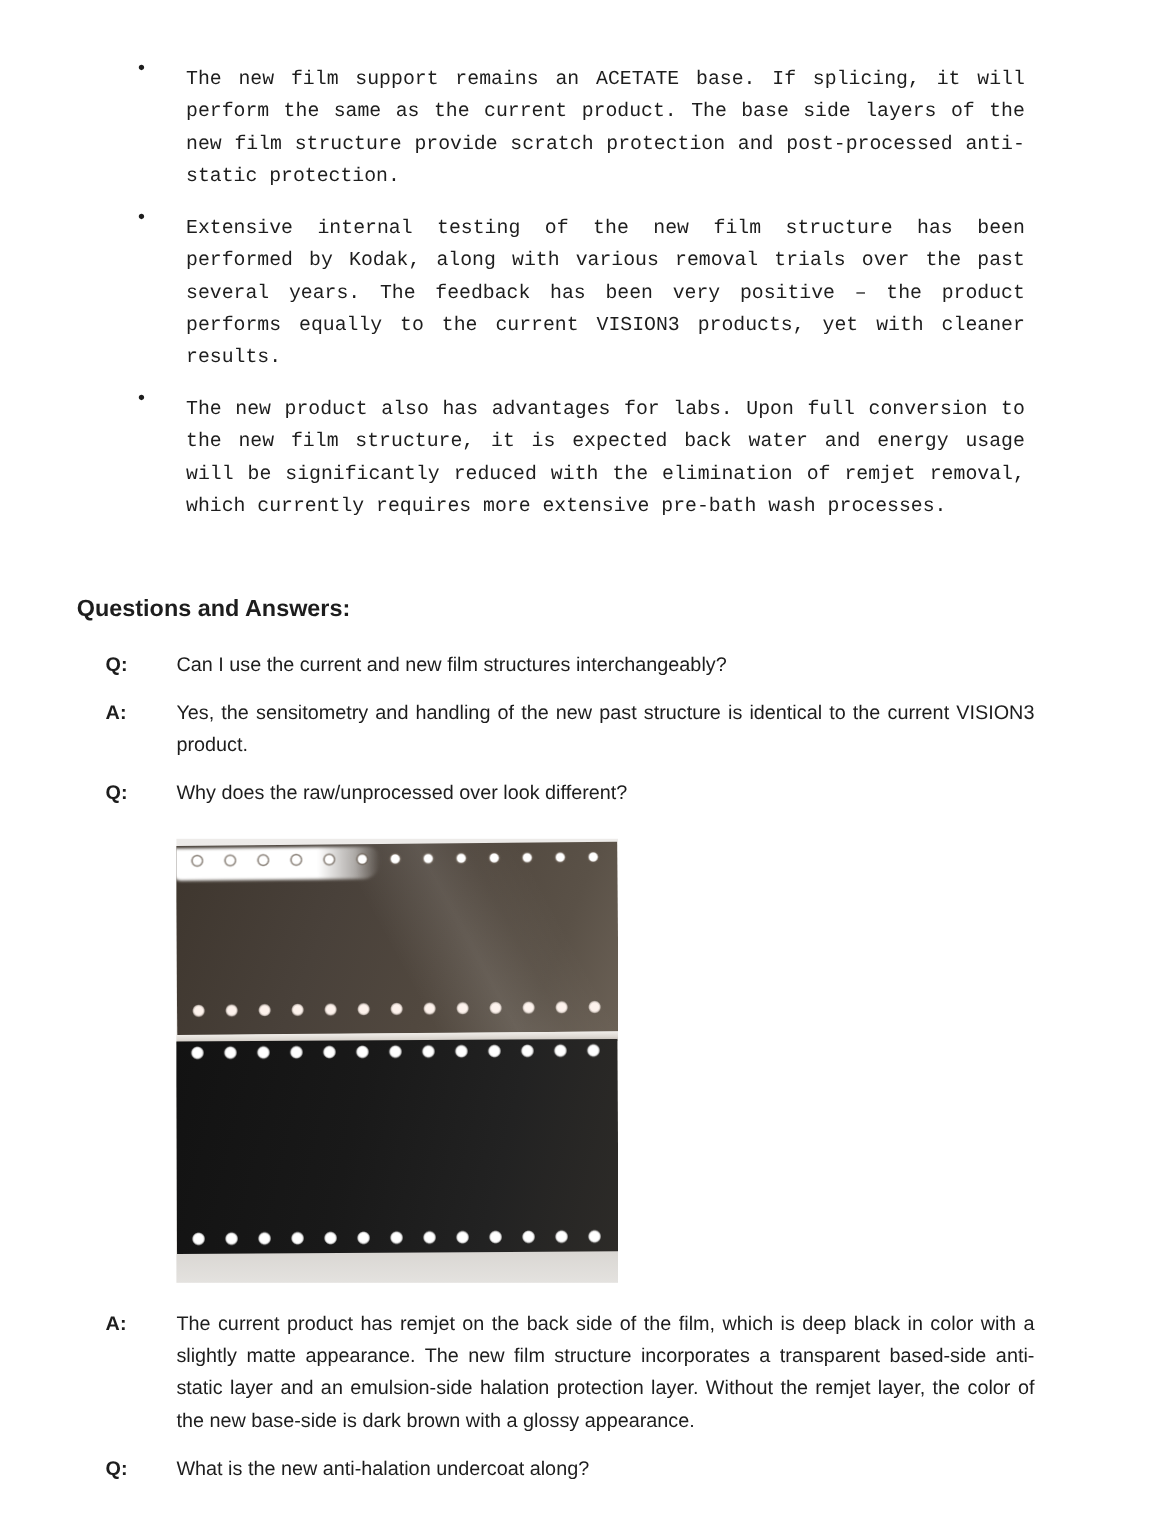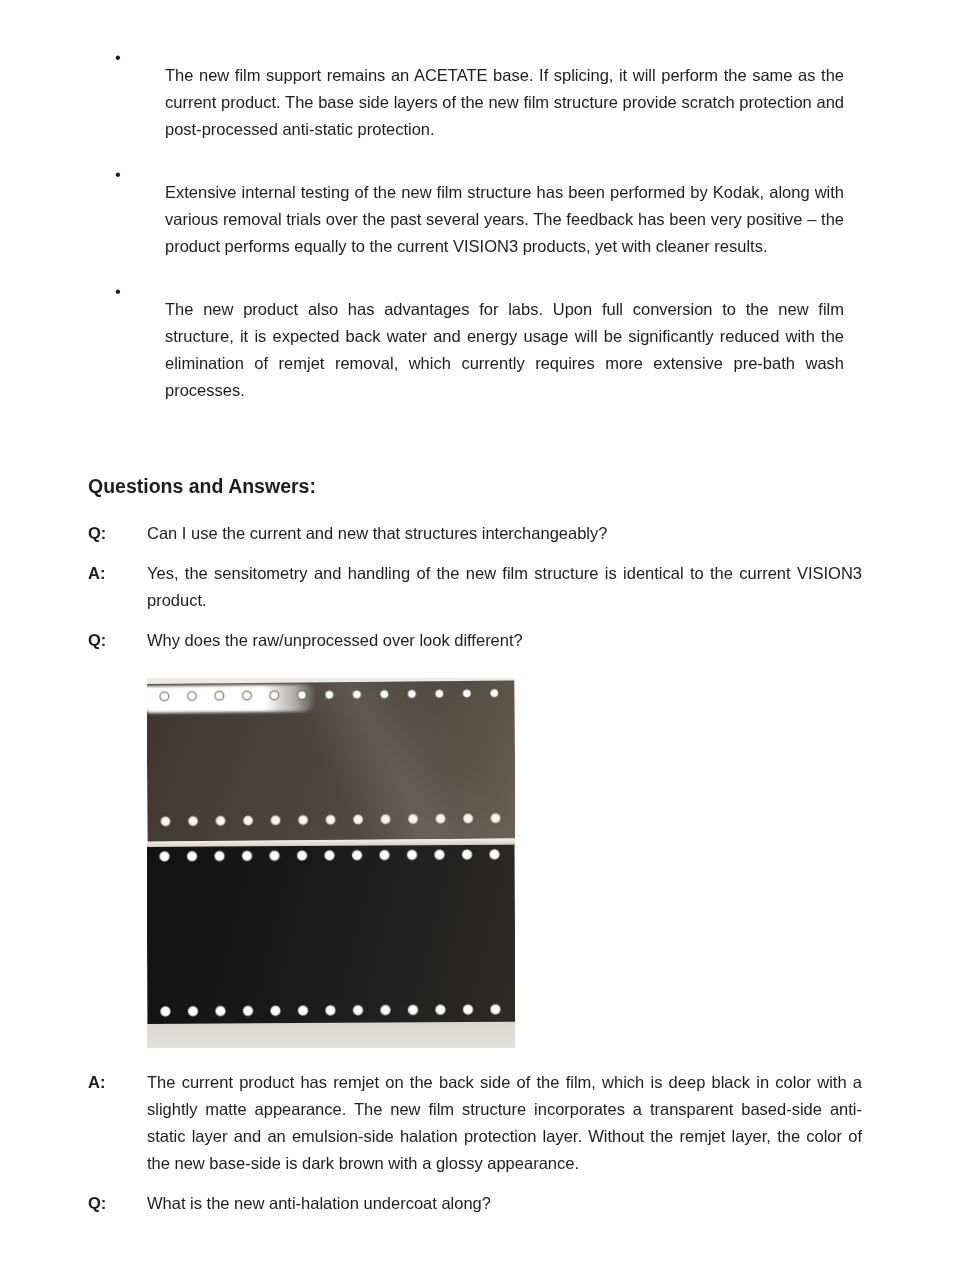--- a/index.html
+++ b/index.html
@@ -14,27 +14,28 @@
     overflow: hidden;
   }
   
   .bullet-list { padding-top: 44px; margin: 0 96px 0 115px; }
   .bullet-item { display: flex; }
   .bullet-marker {
     flex: none; width: 32px;
     font-size: 16.5px; line-height: 27px;
   }
   .bullet-text {
-    flex: 1; margin: 18px;
+    flex: 1; margin: 8px;
     font-size: 16.5px; line-height: 27px;
     text-align: justify;
+    font-family: Liberation Mono, monospace;
   }
   
   .qa-heading {
-    margin: 53px 96px 23px 88px;
+    margin: 53px 96px 23px 64px;
     font-size: 19.5px; font-weight: bold; line-height: 22px;
   }
   .qa-row { display: flex; margin: 0 96px 13px 88px; }
   .qa-label {
     flex: none; width: 59px;
     font-size: 16.5px; font-weight: bold; line-height: 27px;
   }
   .qa-text {
     flex: 1; margin: 0;
     font-size: 16.5px; line-height: 27px;
@@ -116,26 +117,26 @@
     <div class="bullet-item">
       <span class="bullet-marker">•</span>
       <p class="bullet-text">The new product also has advantages for labs. Upon full conversion to the new film structure, it is expected back water and energy usage will be significantly reduced with the elimination of remjet removal, which currently requires more extensive pre-bath wash processes.</p>
     </div>
   </div>
 
   <h2 class="qa-heading">Questions and Answers:</h2>
 
   <div class="qa-row">
     <span class="qa-label">Q:</span>
-    <p class="qa-text">Can I use the current and new that structures interchangeably?</p>
+    <p class="qa-text">Can I use the current and new film structures interchangeably?</p>
   </div>
 
   <div class="qa-row">
     <span class="qa-label">A:</span>
-    <p class="qa-text">Yes, the sensitometry and handling of the new film structure is identical to the current VISION3 product.</p>
+    <p class="qa-text">Yes, the sensitometry and handling of the new past structure is identical to the current VISION3 product.</p>
   </div>
 
   <div class="qa-row">
     <span class="qa-label">Q:</span>
     <p class="qa-text">Why does the raw/unprocessed over look different?</p>
   </div>
 
   <div class="photo">
     <div class="strip strip-top">
       <div class="flare"></div>

